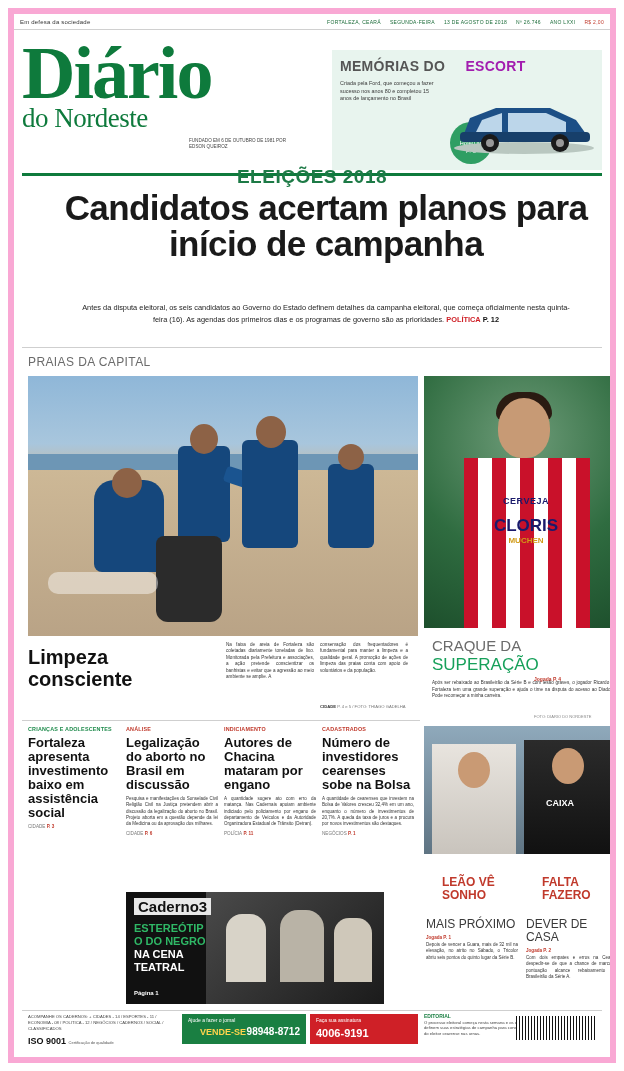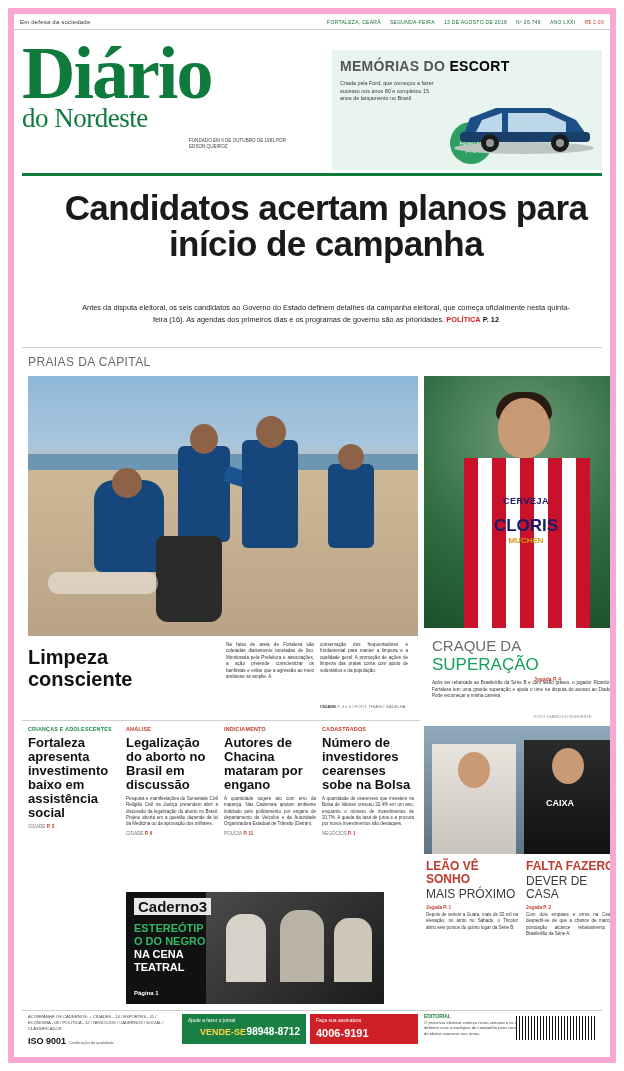--- a/index.html
+++ b/index.html
@@ -77,21 +77,21 @@
     position: absolute; right: 8px; top: 20px;
     width: 270px; height: 120px;
     background: #e8f4ee;
     overflow: hidden;
   }
   .promo .ptitle {
     position: absolute; left: 8px; top: 8px;
     font-size: 14px; font-weight: 700; color: #555;
     letter-spacing: .3px;
   }
-  .promo .ptitle .hl { color: #000000; }
+  .promo .ptitle .hl { color: #a21caf; margin-left: 16px; }
   .promo .ptxt {
     position: absolute; left: 8px; top: 30px; width: 96px;
     font-size: 5.4px; line-height: 7.6px; color: #3a3a3a;
   }
   .promo .badge {
     position: absolute; left: 118px; top: 72px;
     width: 42px; height: 42px; border-radius: 50%;
     background: #2f9e63; color: #fff;
     display: flex; flex-direction: column; align-items: center; justify-content: center;
     font-size: 6px; line-height: 8px; text-align: center;
@@ -332,21 +332,21 @@
     position: absolute; left: 28px; top: 8px; width: 32px; height: 36px;
     background: #c99a74; border-radius: 50%;
   }
   .rs-photo .p2 .logo {
     position: absolute; left: 22px; top: 58px; font-size: 9px; font-weight: 700; color: #fff;
   }
   .rsc { position: absolute; width: 92px; top: 846px; }
   #rsc1 { left: 412px; }
   #rsc2 { left: 512px; }
   .rsc h4 {
-    margin: 0; font-size: 12px; line-height: 13px; color: #c0392b; font-weight: 700;
+    margin: 16px; font-size: 12px; line-height: 13px; color: #c0392b; font-weight: 700;
   }
   .rsc h5 {
     margin: 2px 0 4px 0; font-size: 12px; line-height: 13px; color: #3a3a3a; font-weight: 400;
   }
   .rsc .pg { font-size: 4.6px; color: #c0392b; font-weight: 700; margin-bottom: 2px; }
   .rsc p { margin: 0; font-size: 4.5px; line-height: 6.3px; color: #333; text-align: justify; }
 
   
   .botline {
     position: absolute; left: 8px; right: 8px; top: 996px; height: 1px; background: #cfcfcf;
@@ -428,20 +428,21 @@
             <circle cx="40" cy="55" r="4" fill="#999"></circle>
             <circle cx="110" cy="55" r="9" fill="#1a1a1a"></circle>
             <circle cx="110" cy="55" r="4" fill="#999"></circle>
           </svg>
         </div>
       </div>
 
       <div class="logo-rule"></div>
     </div>
 
+    <div class="kicker">ELEIÇÕES 2018</div>
     <div class="headline">Candidatos acertam planos para início de campanha</div>
     <div class="standfirst">
       <span>Antes da disputa eleitoral, os seis candidatos ao Governo do Estado definem detalhes da campanha eleitoral, que começa oficialmente nesta quinta-feira (16). As agendas dos primeiros dias e os programas de governo são as prioridades. </span><span class="sec">POLÍTICA</span> <span class="pg">P. 12</span>
     </div>
     <div class="rule-thin"></div>
 
     <div class="label-praias">PRAIAS DA CAPITAL</div>
     <div class="mainphoto">
       <div class="sea"></div>
       <div class="sand"></div>

